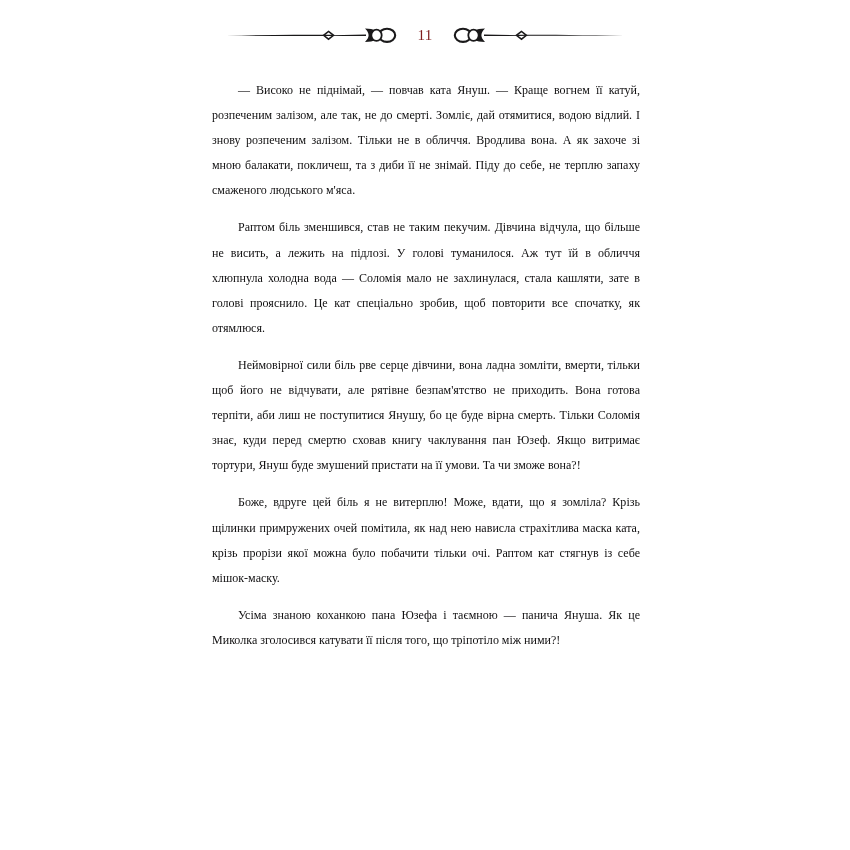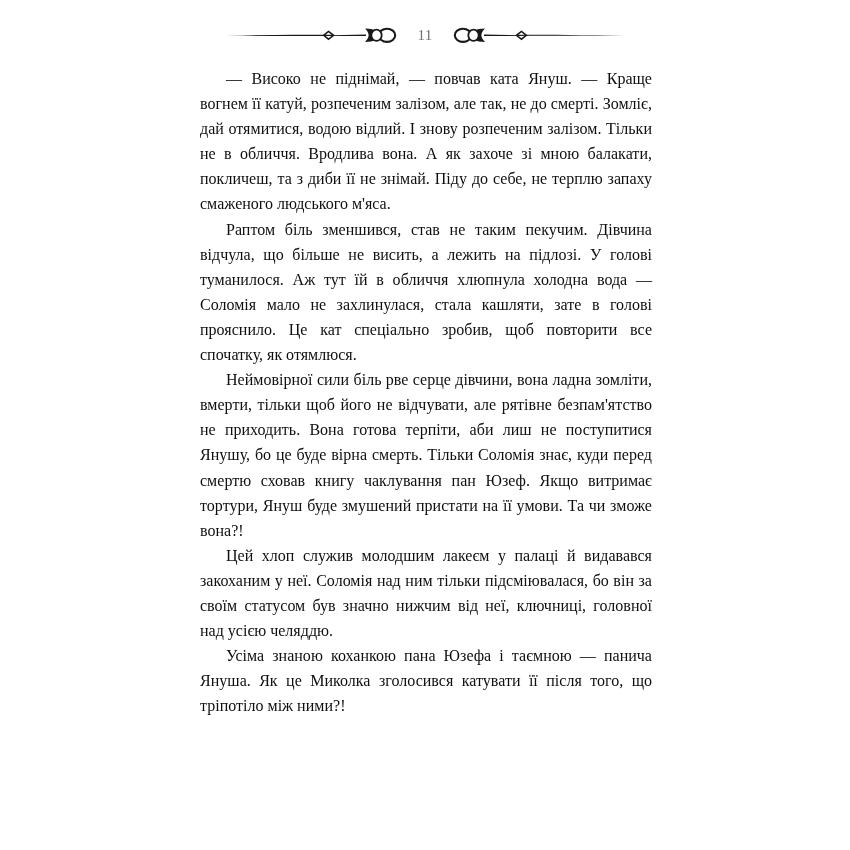--- a/index.html
+++ b/index.html
@@ -38,37 +38,37 @@
   .orn-left, .orn-right {
     display: block;
     width: 178px;
     height: 26px;
   }
 
   .folio {
     font-family: "Liberation Serif", "DejaVu Serif", serif;
     font-size: 15px;
     line-height: 1;
-    color: #737373;
+    color: #7f1d1d;
     width: 46px;
     text-align: center;
     letter-spacing: 0.3px;
   }
 
   
   .textblock {
     position: absolute;
     top: 66px;
     left: 200px;
     width: 452px;
   }
 
   .textblock p {
-    margin: 0;
-    font-size: 16px;
+    margin: 12px;
+    font-size: 12px;
     line-height: 25.1px;
     text-align: justify;
     text-align-last: left;
     text-indent: 26px;
     word-spacing: -0.1px;
     letter-spacing: 0.02px;
     -webkit-font-smoothing: antialiased;
   }
 
   .textblock p.tight-last {
@@ -107,17 +107,17 @@
         </g>
       </svg>
     </span>
 
   </div>
 
   <div class="textblock">
     <p>— Високо не піднімай, — повчав ката Януш. — Краще вогнем її катуй, розпеченим залізом, але так, не до смерті. Зомліє, дай отямитися, водою відлий. І знову розпеченим залізом. Тільки не в обличчя. Вродлива вона. А як захоче зі мною балакати, покличеш, та з диби її не знімай. Піду до себе, не терплю запаху смаженого людського м'яса.</p>
     <p>Раптом біль зменшився, став не таким пекучим. Дівчина відчула, що більше не висить, а лежить на підлозі. У голові туманилося. Аж тут їй в обличчя хлюпнула холодна вода — Соломія мало не захлинулася, стала кашляти, зате в голові прояснило. Це кат спеціально зробив, щоб повторити все спочатку, як отямлюся.</p>
     <p>Неймовірної сили біль рве серце дівчини, вона ладна зомліти, вмерти, тільки щоб його не відчувати, але рятівне безпам'ятство не приходить. Вона готова терпіти, аби лиш не поступитися Янушу, бо це буде вірна смерть. Тільки Соломія знає, куди перед смертю сховав книгу чаклування пан Юзеф. Якщо витримає тортури, Януш буде змушений пристати на її умови. Та чи зможе вона?!</p>
-    <p>Цей хлоп служив молодшим лакеєм у палаці й видавався закоханим у неї. Соломія над ним тільки підсміювалася, бо він за своїм статусом був значно нижчим від неї, ключниці, головної над усією челяддю.</p>
+    <p>Боже, вдруге цей біль я не витерплю! Може, вдати, що я зомліла? Крізь щілинки примружених очей помітила, як над нею нависла страхітлива маска ката, крізь прорізи якої можна було побачити тільки очі. Раптом кат стягнув із себе мішок-маску.</p>
     <p class="tight-last">Усіма знаною коханкою пана Юзефа і таємною — панича Януша. Як це Миколка зголосився катувати її після того, що тріпотіло між ними?!</p>
   </div>
 
 </div>
 
 </body></html>

